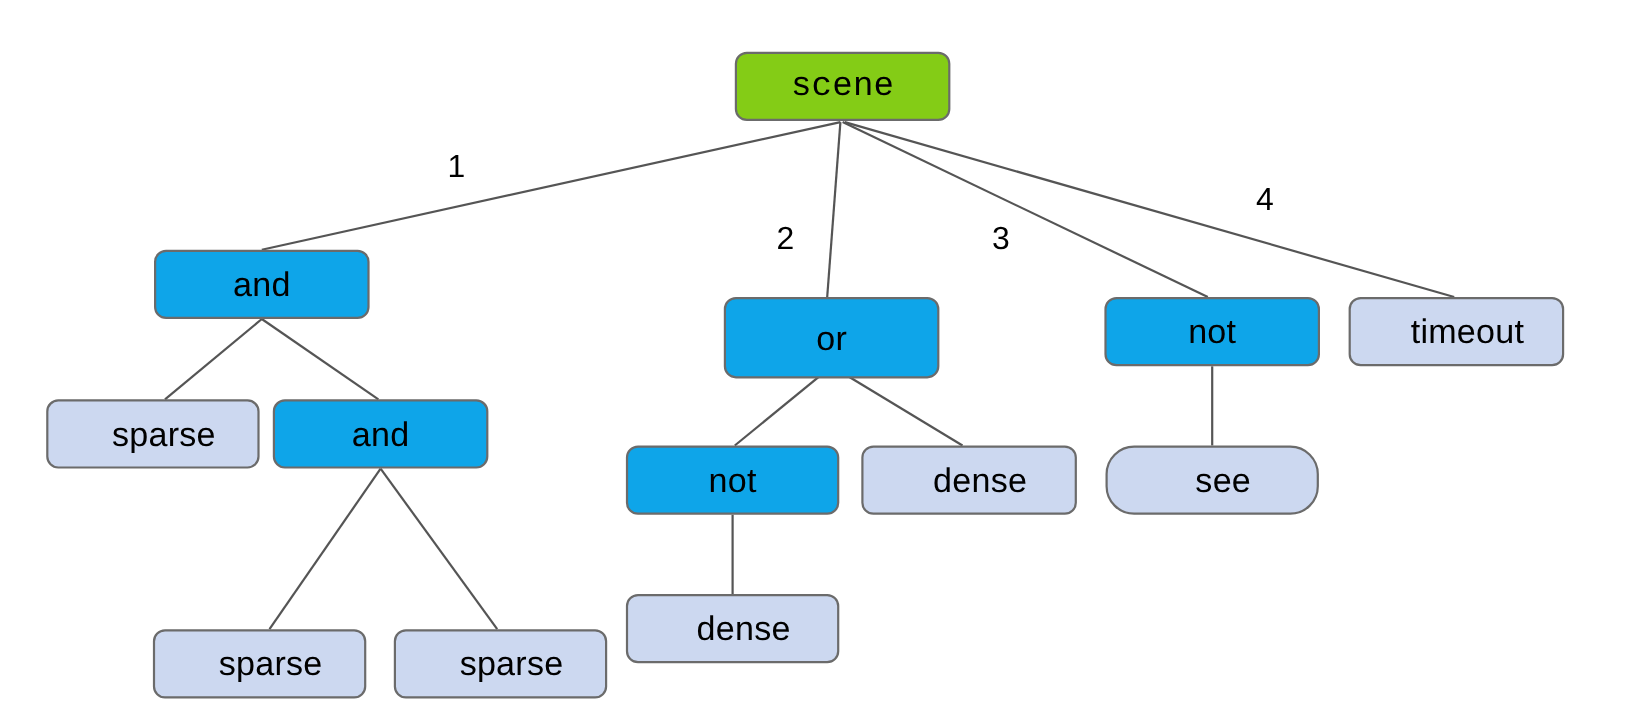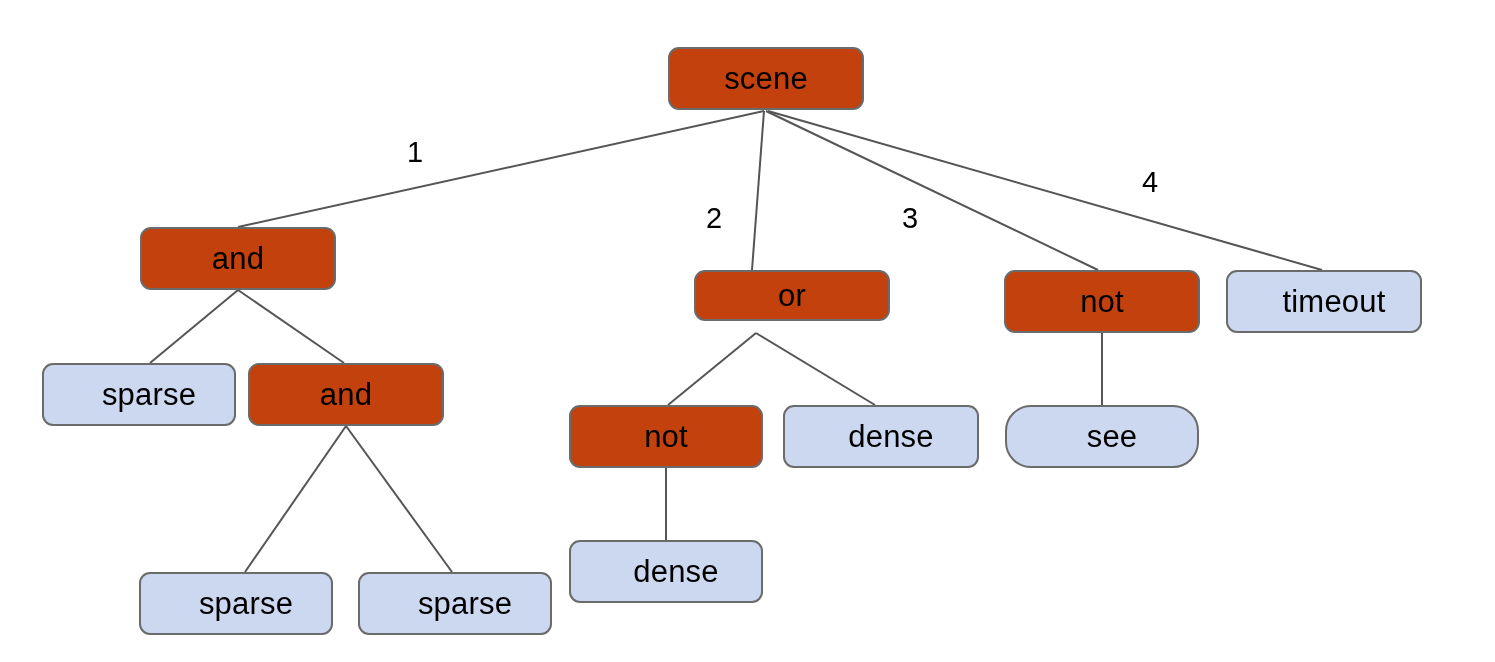--- a/index.html
+++ b/index.html
@@ -34,28 +34,29 @@
     display: flex;
     align-items: center;
     justify-content: center;
     font-size: 31px;
     color: #000000;
     line-height: 1;
     letter-spacing: 0.2px;
     white-space: nowrap;
   }
   .node-op {
-    background: #c2410c;
+    background: #0ea5e9;
   }
   .node-term {
     background: #ccd8f0;
     padding-left: 20px;
   }
   .node-root {
-    background: #c2410c;
+    background: #84cc16;
+    font-family: Liberation Mono, monospace;
   }
   .edge-label {
     position: absolute;
     font-size: 29px;
     color: #111111;
     line-height: 1;
     white-space: nowrap;
     transform: translate(-50%, -50%);
   }
 </style>
@@ -73,21 +74,21 @@
       <line x1="346" y1="426" x2="245" y2="572" stroke="#555555" stroke-width="2"></line>
       <line x1="346" y1="426" x2="452" y2="572" stroke="#555555" stroke-width="2"></line>
       <line x1="756" y1="333" x2="668" y2="405" stroke="#555555" stroke-width="2"></line>
       <line x1="756" y1="333" x2="875" y2="405" stroke="#555555" stroke-width="2"></line>
       <line x1="666" y1="468" x2="666" y2="540" stroke="#555555" stroke-width="2"></line>
       <line x1="1102" y1="333" x2="1102" y2="405" stroke="#555555" stroke-width="2"></line>
     </svg>
   <div id="node-layer">
       <div class="tree-node node-root" style="left: 668px; top: 47px; width: 196px; height: 63px; border-color: rgb(107, 107, 107);">scene</div>
       <div class="tree-node node-op" style="left: 140px; top: 227px; width: 196px; height: 63px; border-color: rgb(107, 107, 107);">and</div>
-      <div class="tree-node node-op" style="left: 658px; top: 270px; width: 196px; height: 51px; border-color: rgb(107, 107, 107); margin-left: 36px;">or</div>
+      <div class="tree-node node-op" style="left: 658px; top: 270px; width: 196px; height: 74px; border-color: rgb(107, 107, 107);">or</div>
       <div class="tree-node node-op" style="left: 1004px; top: 270px; width: 196px; height: 63px; border-color: rgb(107, 107, 107);">not</div>
       <div class="tree-node node-term" style="left: 1226px; top: 270px; width: 196px; height: 63px; border-color: rgb(107, 107, 107);">timeout</div>
       <div class="tree-node node-term" style="left: 42px; top: 363px; width: 194px; height: 63px; border-color: rgb(107, 107, 107);">sparse</div>
       <div class="tree-node node-op" style="left: 248px; top: 363px; width: 196px; height: 63px; border-color: rgb(107, 107, 107);">and</div>
       <div class="tree-node node-op" style="left: 569px; top: 405px; width: 194px; height: 63px; border-color: rgb(107, 107, 107);">not</div>
       <div class="tree-node node-term" style="left: 783px; top: 405px; width: 196px; height: 63px; border-color: rgb(107, 107, 107);">dense</div>
       <div class="tree-node node-term" style="left: 1005px; top: 405px; width: 194px; height: 63px; border-color: rgb(107, 107, 107); border-radius: 26px;">see</div>
       <div class="tree-node node-term" style="left: 569px; top: 540px; width: 194px; height: 63px; border-color: rgb(107, 107, 107);">dense</div>
       <div class="tree-node node-term" style="left: 139px; top: 572px; width: 194px; height: 63px; border-color: rgb(107, 107, 107);">sparse</div>
       <div class="tree-node node-term" style="left: 358px; top: 572px; width: 194px; height: 63px; border-color: rgb(107, 107, 107);">sparse</div>

